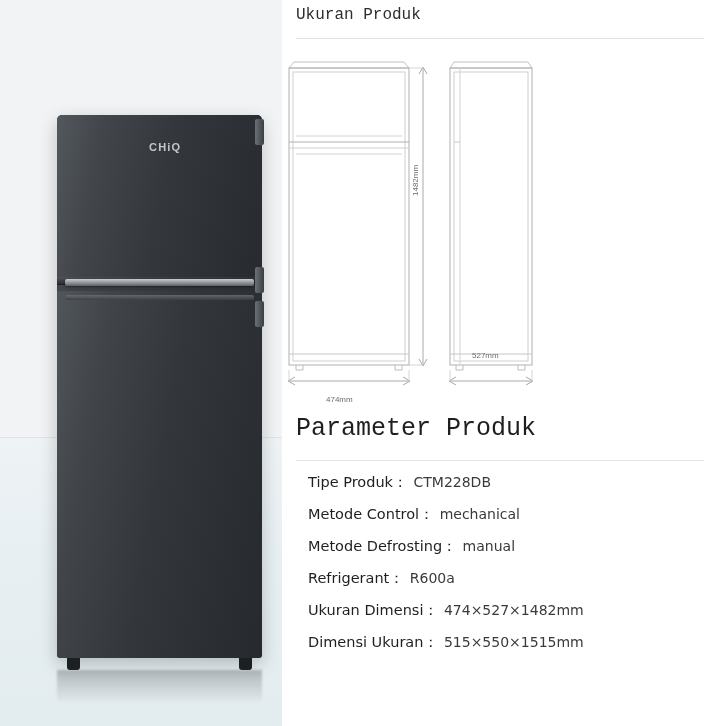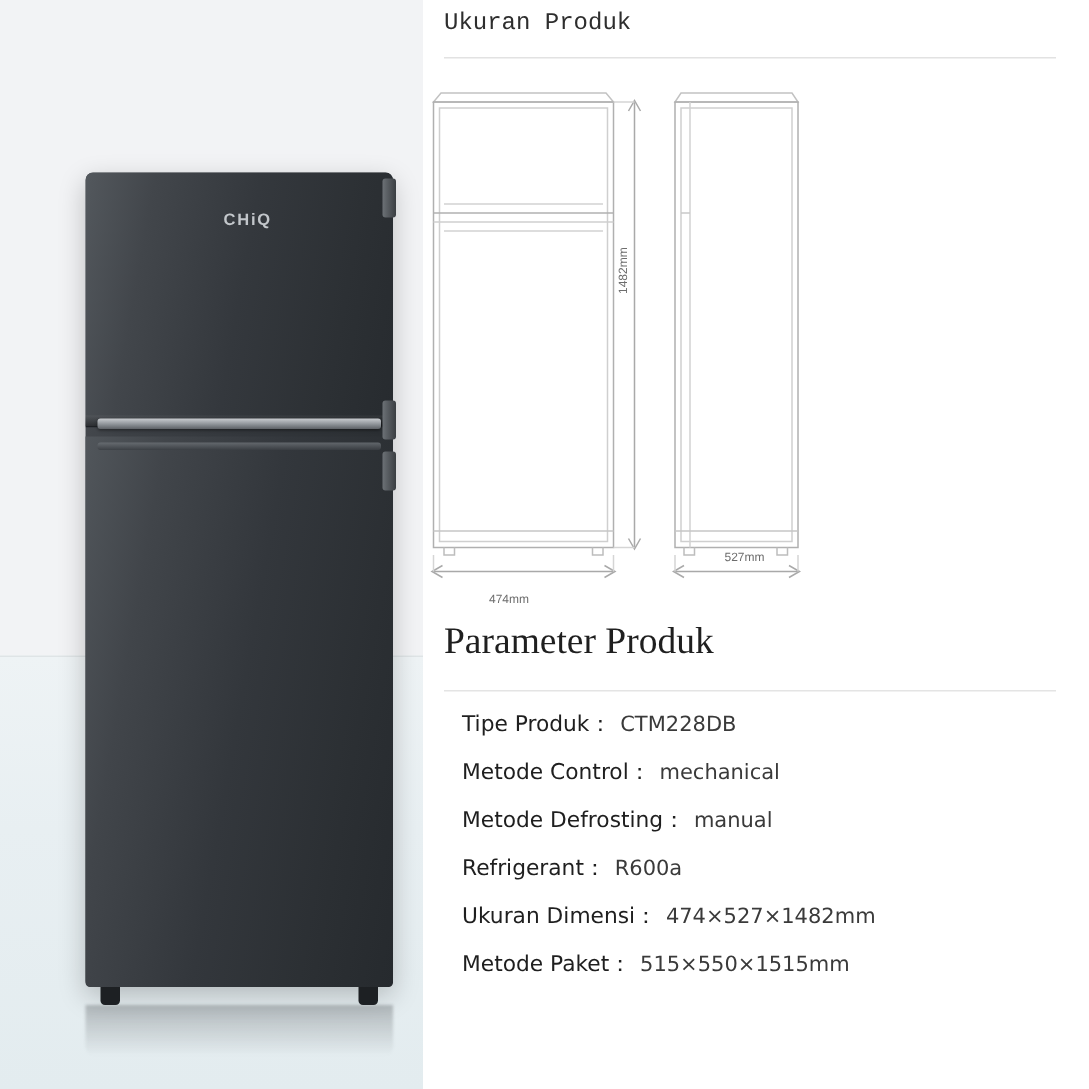--- a/index.html
+++ b/index.html
@@ -161,21 +161,21 @@
     width: 444px; height: 346px;
   }
   .draw-area svg { display: block; }
 
   
   .params-title {
     position: absolute;
     left: 14px; top: 414px;
     font-size: 25px;
     color: #1f1f1f;
-    font-family: Liberation Serif, serif;
+    font-family: Liberation Mono, monospace;
   }
   .params-rule {
     position: absolute;
     left: 14px; top: 460px;
     width: 408px; height: 1px;
     background: #e4e4e4;
   }
   .param-list {
     position: absolute;
     left: 14px; top: 473px;
@@ -277,21 +277,21 @@
           <line x1="168" y1="337" x2="250" y2="337" stroke="#a9a9a9"></line>
           <path d="M174 333 L167 337 L174 341" stroke="#a9a9a9"></path>
           <path d="M244 333 L251 337 L244 341" stroke="#a9a9a9"></path>
           <line x1="168" y1="326" x2="168" y2="337" stroke="#d5d5d5"></line>
           <line x1="250" y1="326" x2="250" y2="337" stroke="#d5d5d5"></line>
         </g>
       </svg>
 
       <div style="position:absolute; left:129px; top:152px; transform:rotate(-90deg); transform-origin:left top; font-size:8px; color:#6d6d6d; font-family:'Liberation Sans', sans-serif;">1482mm</div>
       <div style="position:absolute; left:44px; top:323px; font-size:8px; color:#6d6d6d; font-family:'Liberation Sans', sans-serif;margin-top:28px;">474mm</div>
-      <div style="position:absolute; left:190px; top:323px; font-size:8px; color:#6d6d6d; font-family:'Liberation Sans', sans-serif;margin-left:11px;">527mm</div>
+      <div style="position:absolute; left:190px; top:307px; font-size:8px; color:#6d6d6d; font-family:'Liberation Sans', sans-serif;">527mm</div>
     </div>
 
     <div class="params-title">Parameter Produk</div>
     <div class="params-rule"></div>
 
     <div class="param-list">
       <div class="param-row">
         <span class="param-label">Tipe Produk：</span>
         <span class="param-value">CTM228DB</span>
       </div>
@@ -305,19 +305,19 @@
       </div>
       <div class="param-row">
         <span class="param-label">Refrigerant：</span>
         <span class="param-value">R600a</span>
       </div>
       <div class="param-row">
         <span class="param-label">Ukuran Dimensi：</span>
         <span class="param-value">474×527×1482mm</span>
       </div>
       <div class="param-row">
-        <span class="param-label">Metode Paket：</span>
+        <span class="param-label">Dimensi Ukuran：</span>
         <span class="param-value">515×550×1515mm</span>
       </div>
     </div>
 
   </div>
 </div>
 
 </body></html>

